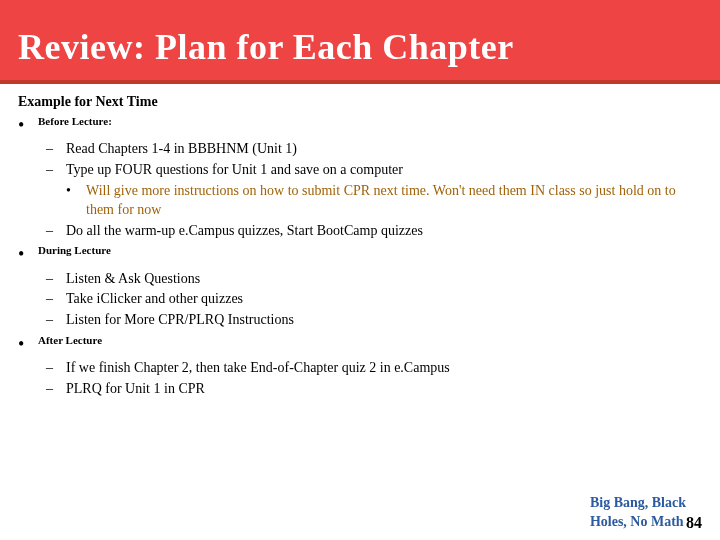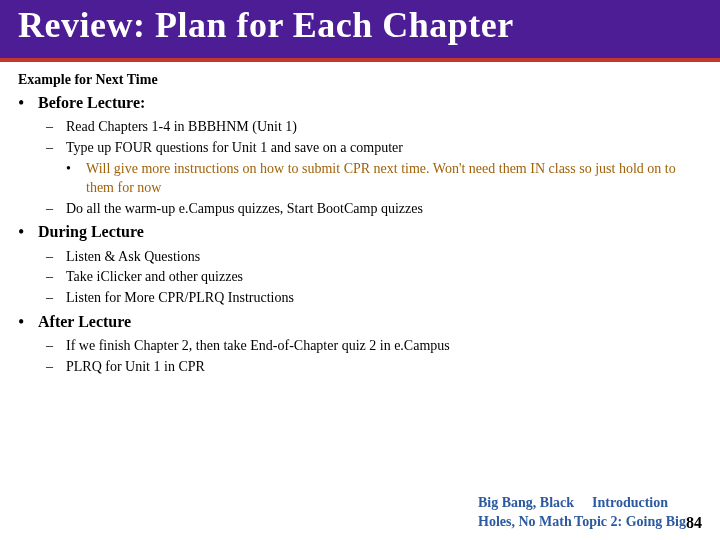--- a/index.html
+++ b/index.html
@@ -6,22 +6,22 @@
 
     body {
       width: 720px;
       height: 540px;
       background: #fff;
       font-family: 'Comic Sans MS', 'Chalkboard SE', cursive;
       overflow: hidden;
     }
 
     .header {
-      background: #4c1d95;
-      padding: 4px 18px 12px 18px;
+      background: #ef4444;
+      padding: 26px 18px 12px 18px;
       border-bottom: 4px solid #c0392b;
     }
 
     .header-title {
       color: #fff;
       font-size: 36px;
       font-weight: bold;
       font-family: 'Comic Sans MS', 'Chalkboard SE', cursive;
       letter-spacing: 0.5px;
     }
@@ -50,21 +50,21 @@
 
     .bullet-dot {
       min-width: 18px;
       font-size: 18px;
       line-height: 1.3;
       margin-right: 2px;
     }
 
     .bullet-label {
       font-weight: bold;
-      font-size: 16px;
+      font-size: 11px;
       line-height: 1.35;
     }
 
     .sub-items {
       margin-left: 28px;
     }
 
     .sub-item {
       display: flex;
       align-items: flex-start;
@@ -212,18 +212,14 @@
       </div>
     </div>
   </div>
 </div>
 
 <div class="footer">
   <div class="footer-left">
     <div>Big Bang, Black</div>
     <div>Holes, No Math</div>
   </div>
-  <div class="footer-center">
-    <div>Introduction</div>
-    <div>Topic 2: Going Big</div>
-  </div>
   <div class="footer-right">84</div>
 </div>
 
 </body></html>

